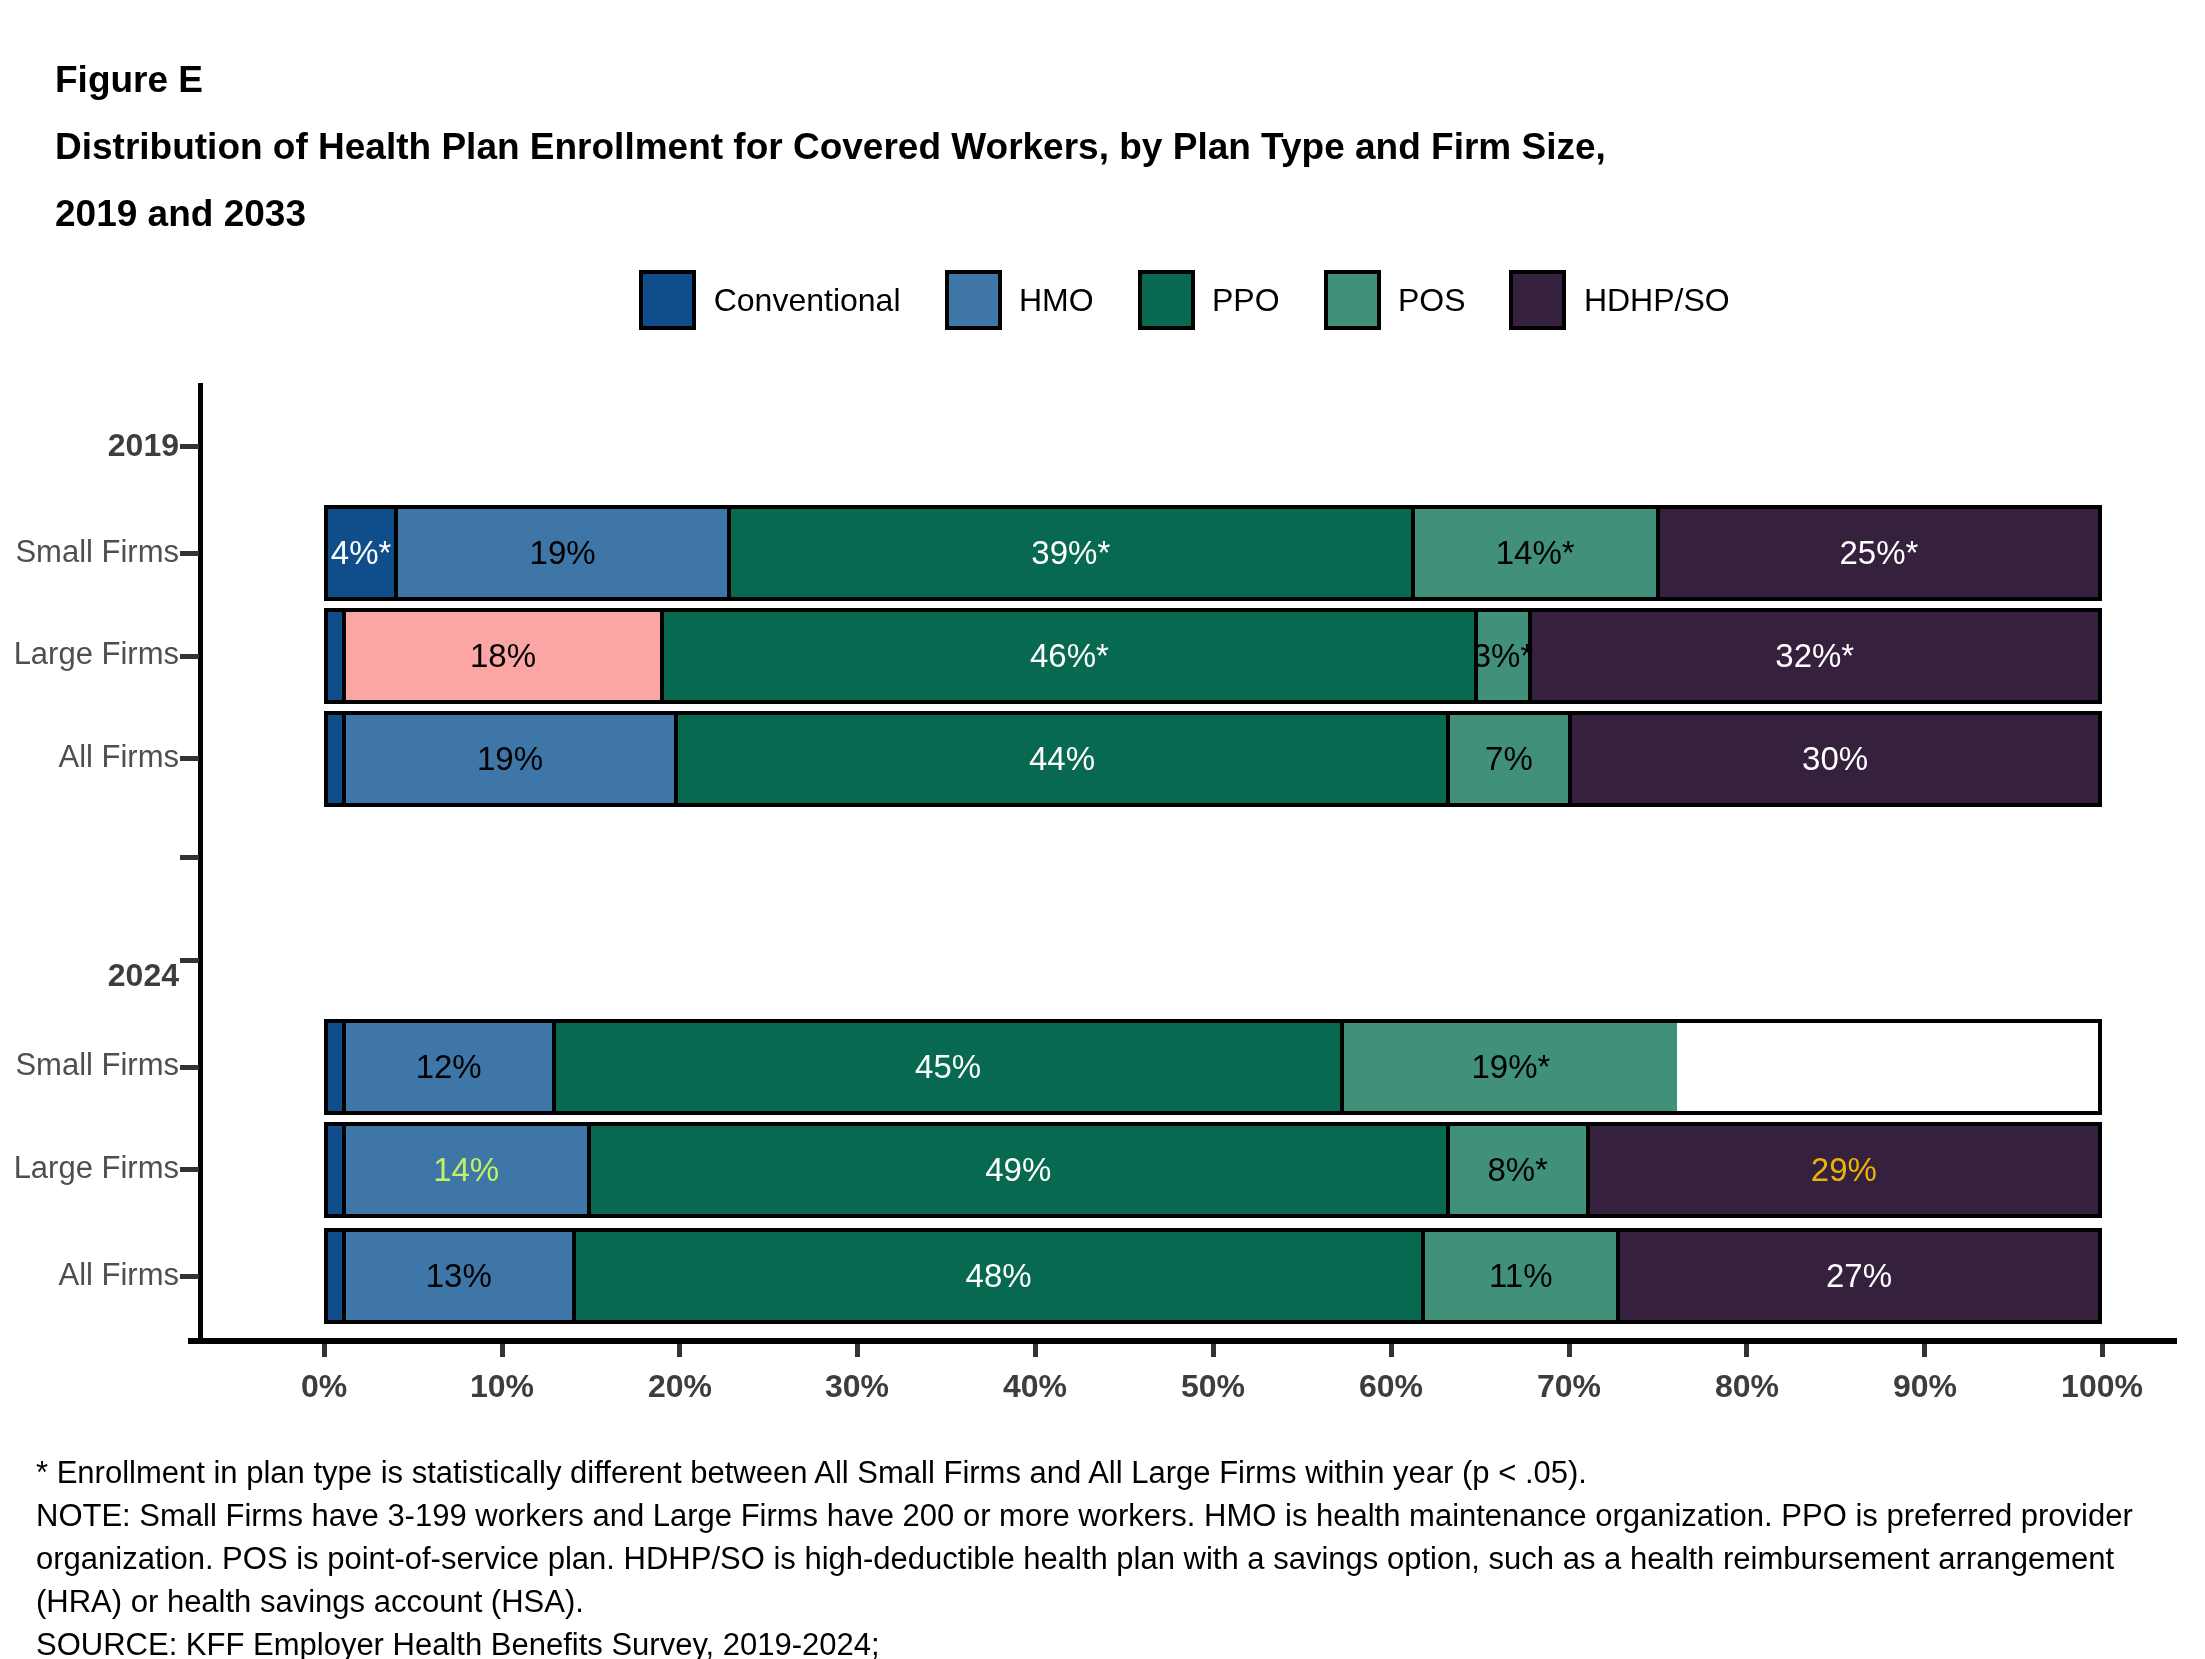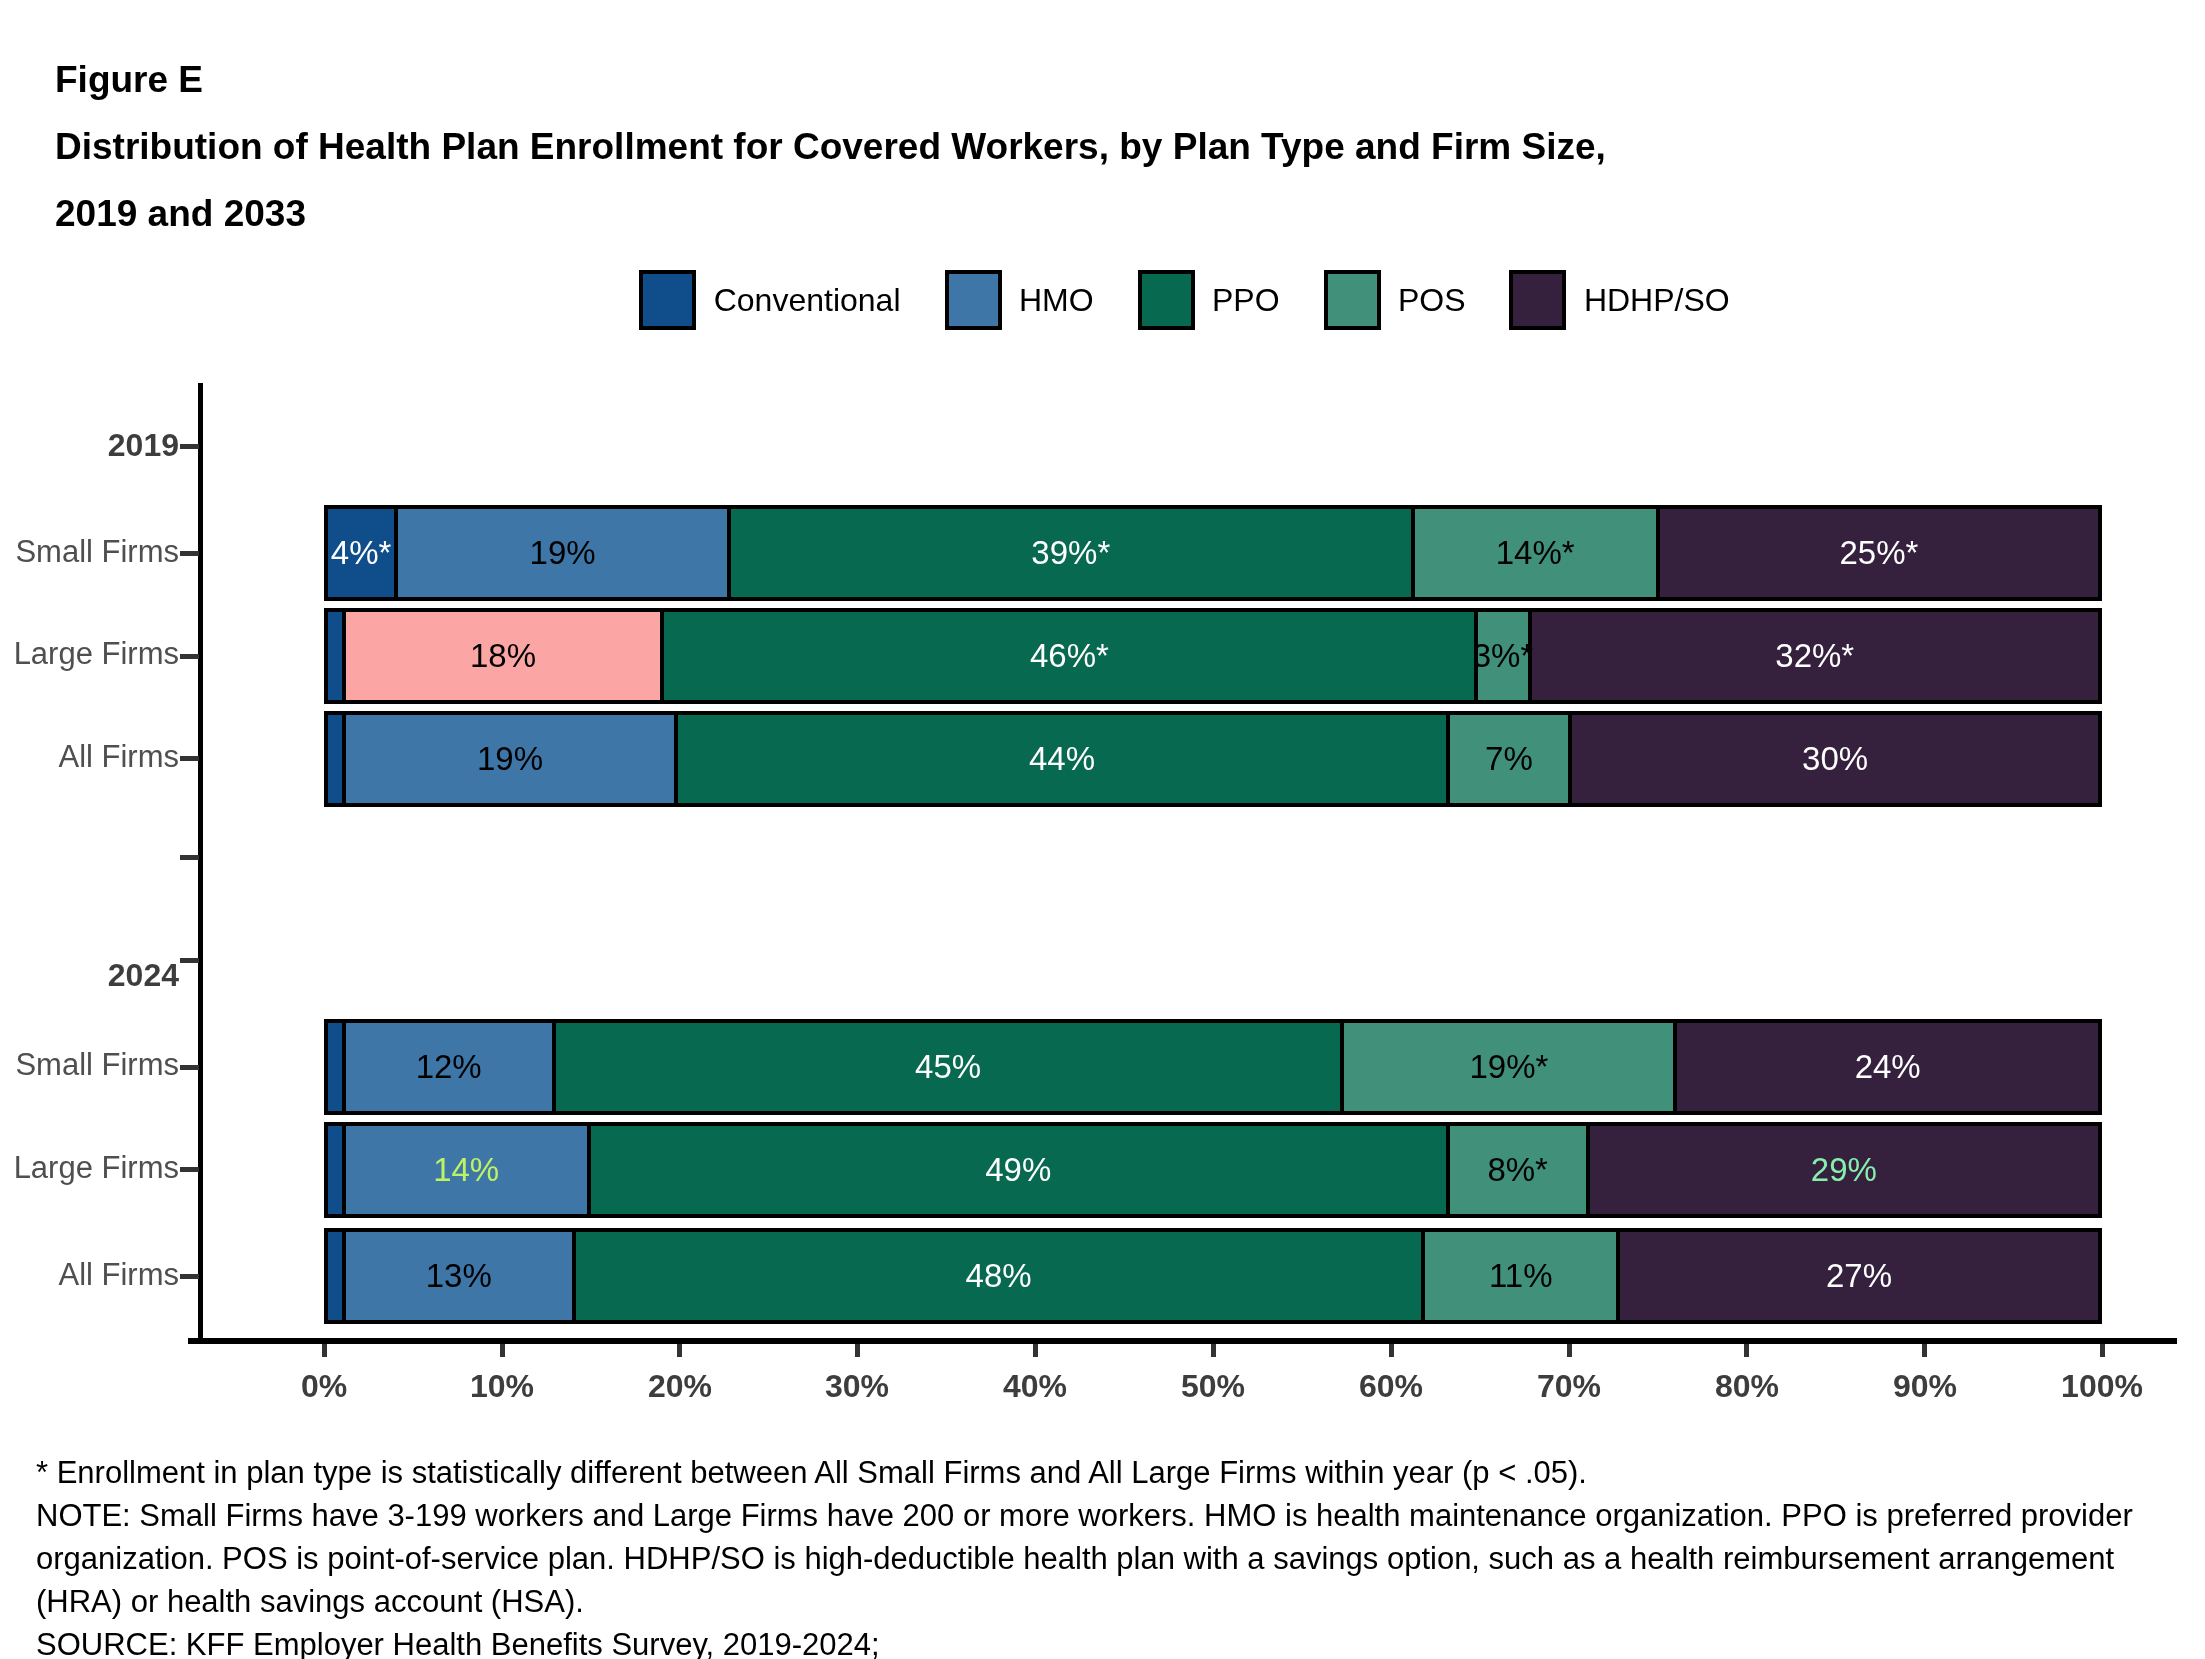--- a/index.html
+++ b/index.html
@@ -139,39 +139,36 @@
         <div class="bar-seg" style="width: 0.990099%; background: rgb(15, 77, 139);"></div>
         <div class="bar-seg" style="width: 11.8812%; background: rgb(62, 118, 168);">
           <span class="bar-seg-label" style="color: rgb(0, 0, 0);">12%</span>
         </div>
         <div class="bar-seg" style="width: 44.5545%; background: rgb(7, 106, 80);">
           <span class="bar-seg-label" style="color: rgb(255, 255, 255);">45%</span>
         </div>
         <div class="bar-seg" style="width: 18.8119%; background: rgb(64, 144, 122);">
           <span class="bar-seg-label" style="color: rgb(0, 0, 0);">19%*</span>
         </div>
-        <div class="bar-seg" style="width: 23.7624%; background: rgb(53, 32, 61);">
-          <span class="bar-seg-label" style="color: rgb(255, 255, 255);">24%</span>
-        </div>
       </div>
       <div class="ytick" style="left: 180px; top: 1167px;"></div>
       <div class="ylabel" style="top: 1150px;">Large Firms</div>
       <div class="bar-row" style="top: 1122px;">
         <div class="bar-seg" style="width: 0.990099%; background: rgb(15, 77, 139);"></div>
         <div class="bar-seg" style="width: 13.8614%; background: rgb(62, 118, 168);">
           <span class="bar-seg-label" style="color: #bef264;">14%</span>
         </div>
         <div class="bar-seg" style="width: 48.5149%; background: rgb(7, 106, 80);">
           <span class="bar-seg-label" style="color: rgb(255, 255, 255);">49%</span>
         </div>
         <div class="bar-seg" style="width: 7.92079%; background: rgb(64, 144, 122);">
           <span class="bar-seg-label" style="color: rgb(0, 0, 0);">8%*</span>
         </div>
         <div class="bar-seg" style="width: 28.7129%; background: rgb(53, 32, 61);">
-          <span class="bar-seg-label" style="color: #86efac;">29%</span>
+          <span class="bar-seg-label" style="color: #eab308;">29%</span>
         </div>
       </div>
       <div class="ytick" style="left: 180px; top: 1274px;"></div>
       <div class="ylabel" style="top: 1257px;">All Firms</div>
       <div class="bar-row" style="top: 1228px;">
         <div class="bar-seg" style="width: 1%; background: rgb(15, 77, 139);"></div>
         <div class="bar-seg" style="width: 13%; background: rgb(62, 118, 168);">
           <span class="bar-seg-label" style="color: rgb(0, 0, 0);">13%</span>
         </div>
         <div class="bar-seg" style="width: 48%; background: rgb(7, 106, 80);">

